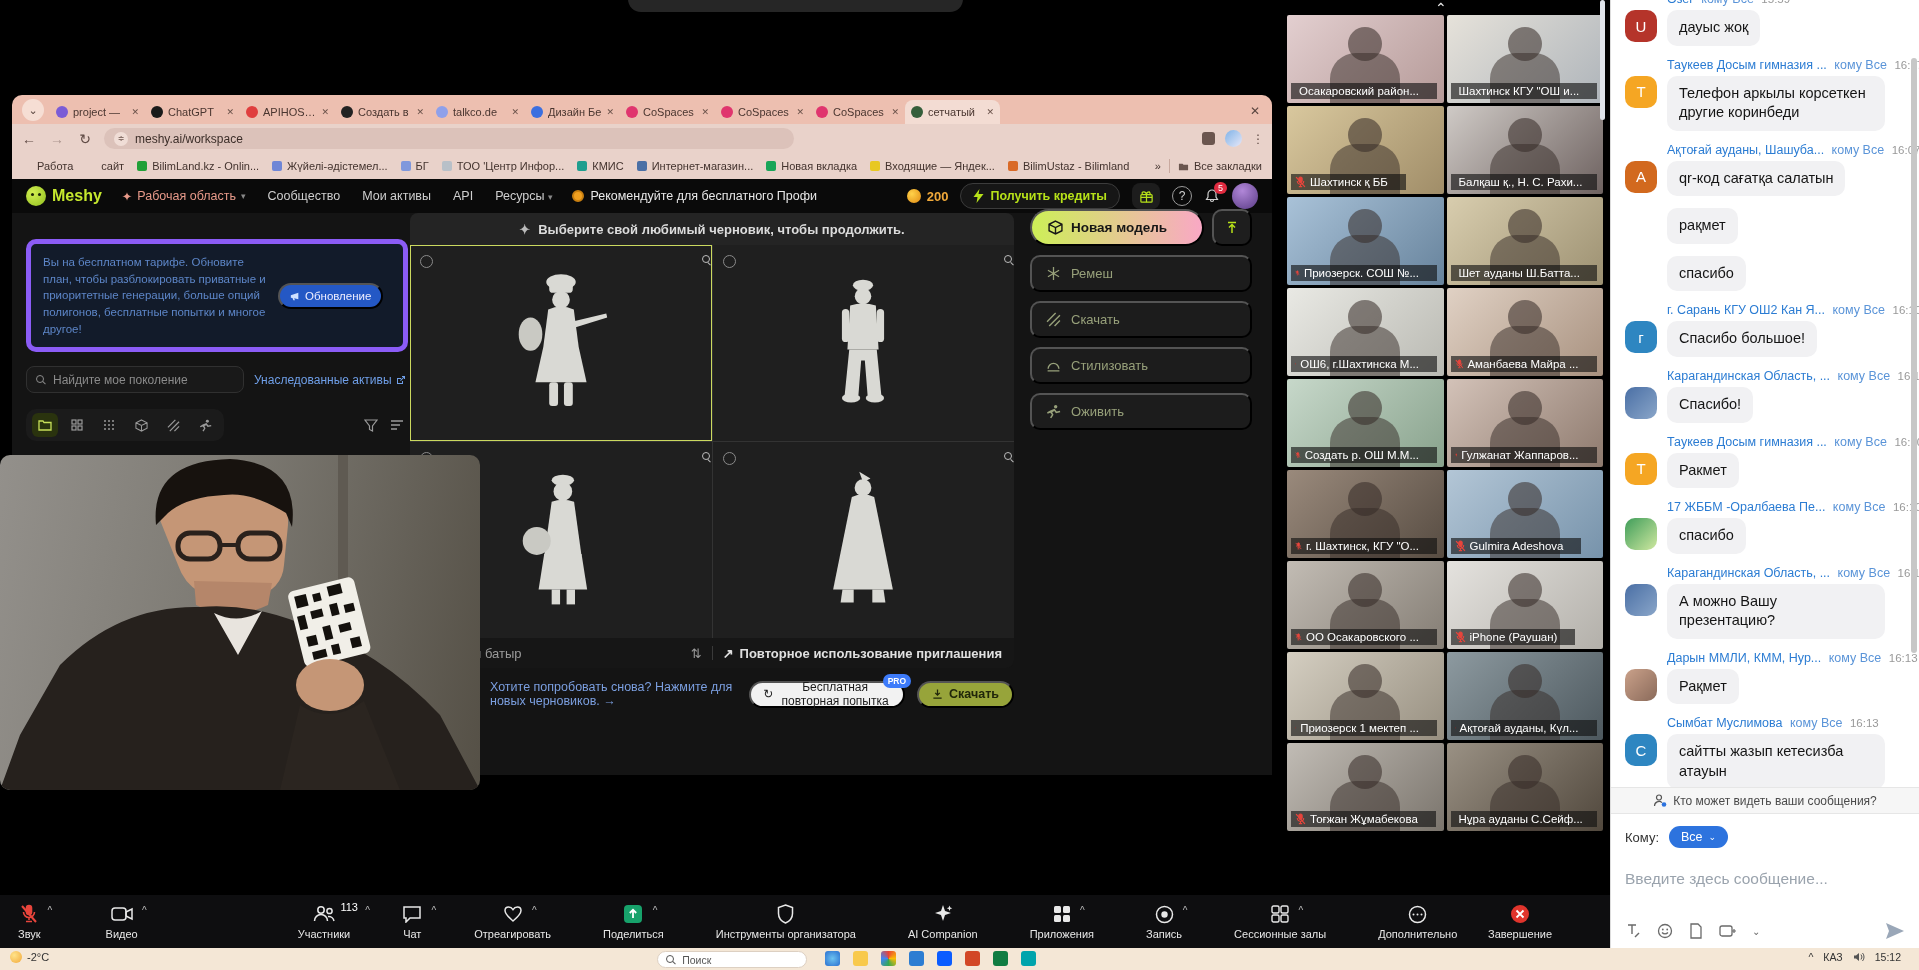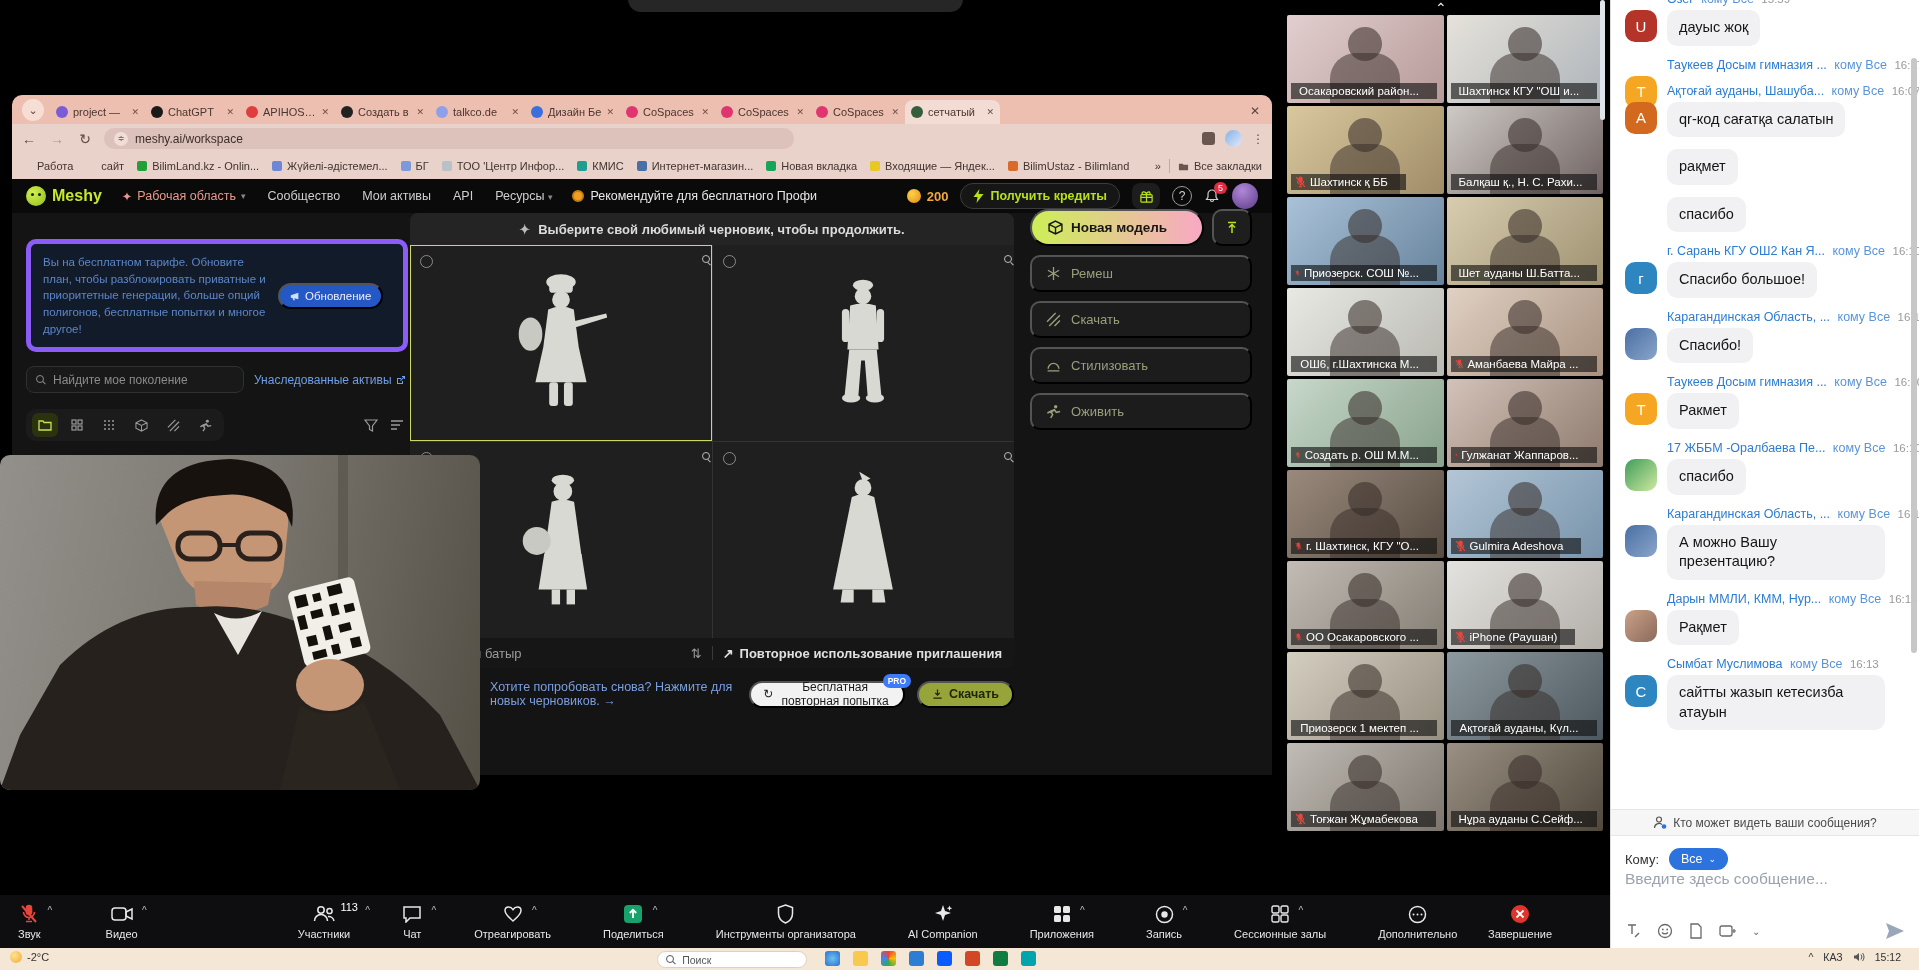--- a/index.html
+++ b/index.html
@@ -140,21 +140,21 @@
   .mtime{color:#999;margin-left:4px;font-size:11.5px}
   .mav{position:absolute;left:0;top:18px;width:32px;height:32px;border-radius:10px;color:#fff;font-size:15px;display:flex;align-items:center;justify-content:center}
   .mbubble{display:inline-block;background:#f1f1f3;border-radius:10px;padding:8px 12px;font-size:14.5px;color:#151515;line-height:1.35;max-width:218px}
   .mactrow{display:flex;gap:10px;padding:8px 0 6px 44px;color:#777;align-items:center}
   .cscroll{position:absolute;right:2px;top:58px;width:6px;height:595px;background:#c7c7c7;border-radius:3px}
   .privacy{height:27px;background:#f6f6f6;border-top:1px solid #e6e6e6;border-bottom:1px solid #e6e6e6;display:flex;align-items:center;justify-content:center;gap:6px;color:#4a4a4a;font-size:12px}
   .composer{padding:12px 14px 8px}
   .torow{display:flex;align-items:center;gap:10px}
   .tolabel{font-size:13px;color:#333}
   .topill{background:#2d73de;color:#fff;border-radius:13px;font-size:12.5px;display:flex;align-items:center;gap:6px;padding:4px 12px}
-  .cinput{margin-top:0;color:#9aa3ad;font-size:15.5px}
+  .cinput{margin-top:22px;color:#9aa3ad;font-size:15.5px}
   .ctools{display:flex;align-items:center;gap:16px;margin-top:34px;color:#6a6a6a}
   .csend{margin-left:auto}
 
   
   .taskbar{left:0;top:948px;width:1919px;height:22px;background:#f4e7d6;display:flex;align-items:flex-start;padding:3px 10px 0;gap:8px}
   .weather{display:flex;align-items:center;gap:5px;font-size:11px;color:#333}
   .wico{width:12px;height:12px;border-radius:50%;background:radial-gradient(circle at 35% 35%,#ffe38a,#f2a93b)}
   .tsearch{margin-left:600px;width:150px;height:17px;background:#fff;border:1px solid #ddd0c2;border-radius:9px;display:flex;align-items:center;gap:6px;padding:0 8px;font-size:10.5px;color:#555}
   .tbicons{display:flex;gap:13px;margin-left:10px}
   .tbi{width:15px;height:15px;border-radius:3px}
@@ -1091,20 +1091,21 @@
           <div class="mbubble">дауыс жоқ</div>
         </div>
 
         <div class="msg">
           <div class="mhead">
             <span class="mname">Таукеев Досым гимназия ...</span>
             <span class="mto">кому Все</span>
             <span class="mtime">16:07</span>
           </div>
           <div class="mav" style="background: rgb(245, 166, 35);">T</div>
+          <div class="mbubble">Телефон аркылы корсеткен другие коринбеди</div>
         </div>
 
         <div class="msg">
           <div class="mhead">
             <span class="mname">Ақтоғай ауданы, Шашуба...</span>
             <span class="mto">кому Все</span>
             <span class="mtime">16:07</span>
           </div>
           <div class="mav" style="background: rgb(210, 105, 30);">A</div>
           <div class="mbubble">qr-код сағатқа салатын</div>

